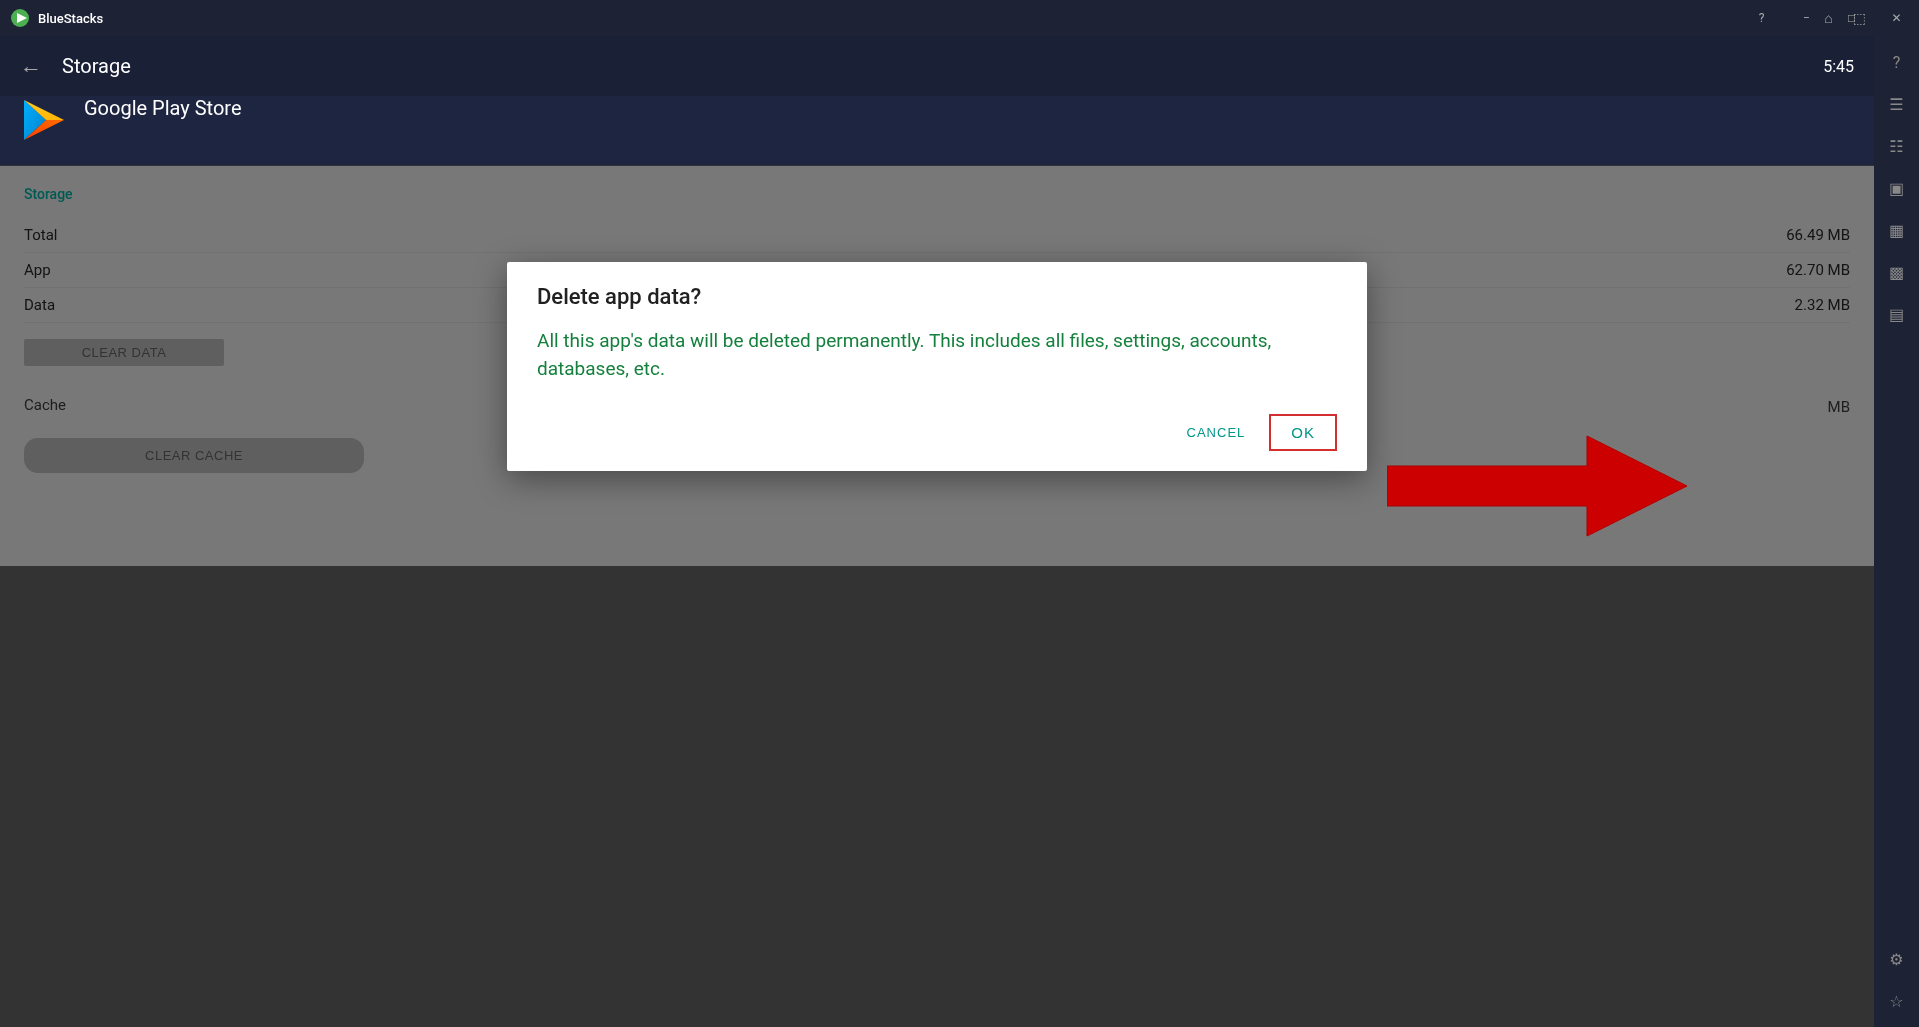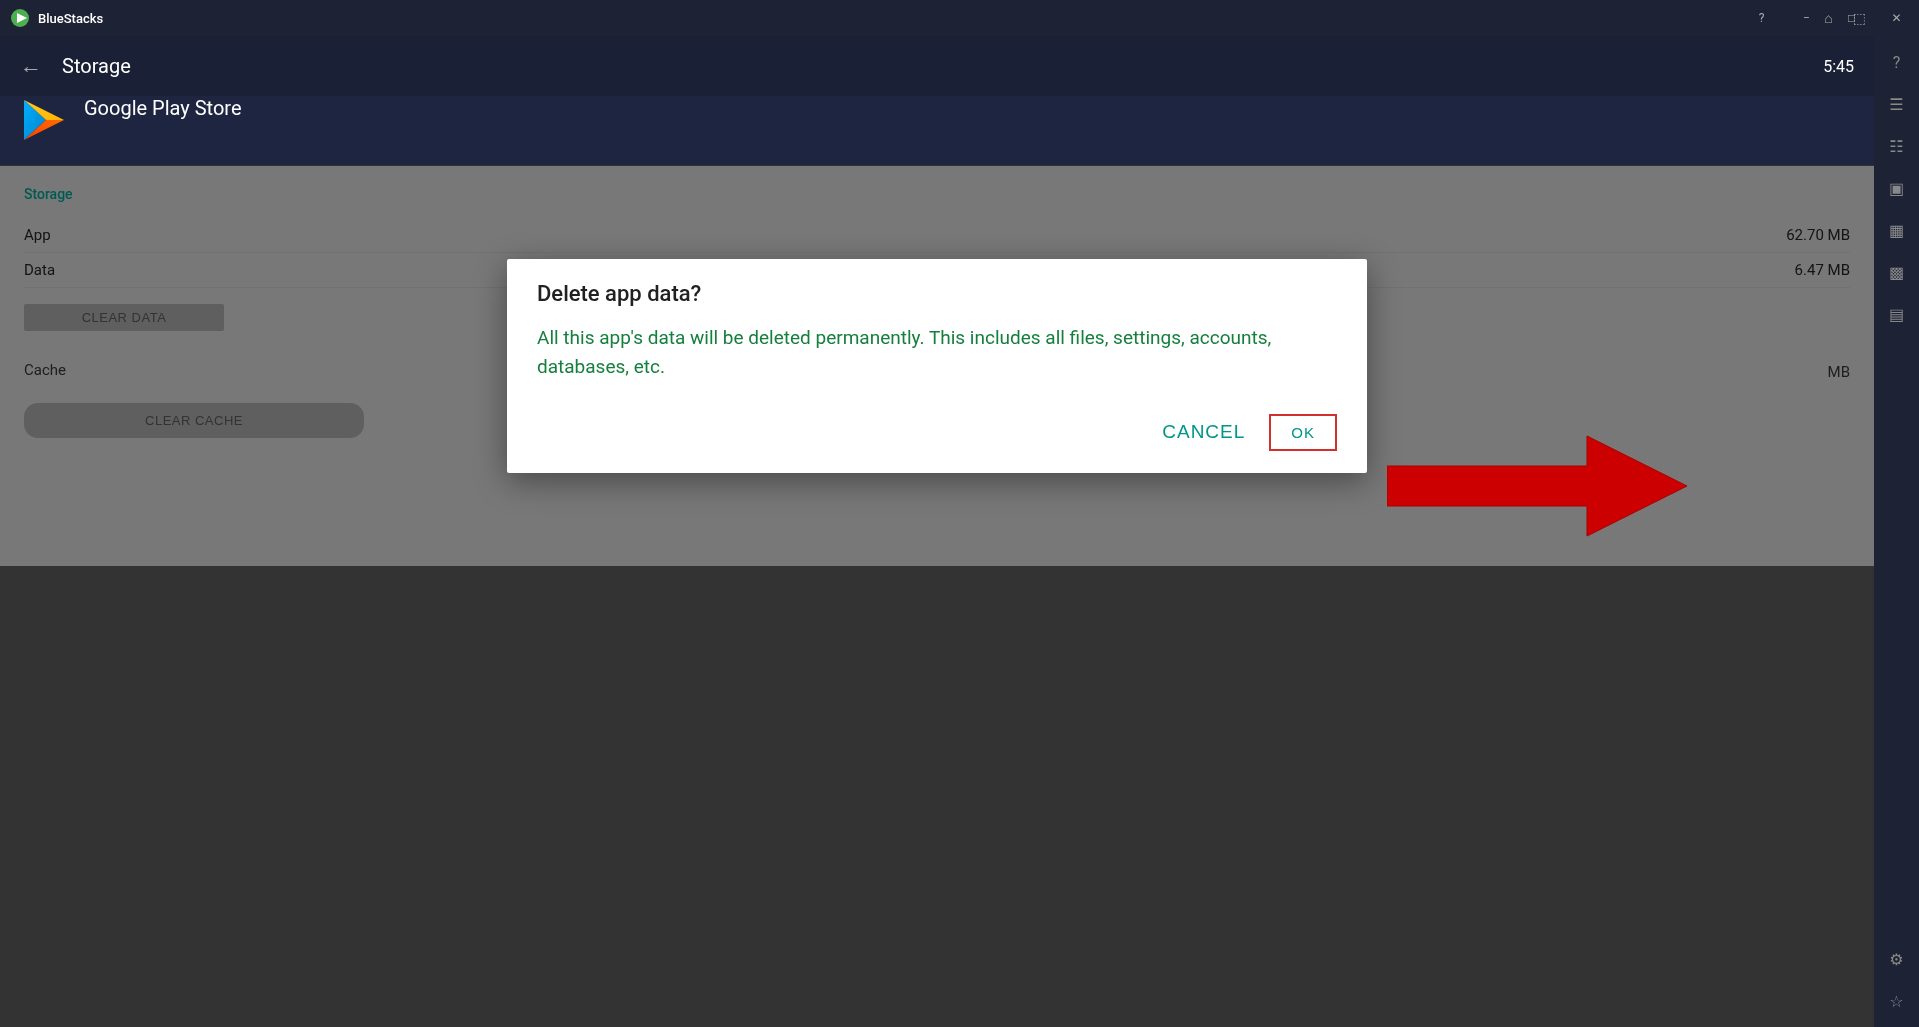--- a/index.html
+++ b/index.html
@@ -269,21 +269,21 @@
       display: flex;
       justify-content: flex-end;
       gap: 8px;
       align-items: center;
     }
 
     .dialog-cancel-btn {
       background: transparent;
       border: none;
       color: #009688;
-      font-size: 19px;
+      font-size: 13px;
       font-weight: 500;
       letter-spacing: 1px;
       cursor: pointer;
       padding: 10px 16px;
       text-transform: uppercase;
     }
 
     .dialog-ok-btn {
       background: transparent;
       border: 2px solid #d32f2f;
@@ -382,26 +382,30 @@
         <path d="M4,44 L26,24 L44,24 Z" fill="url(#pg3)"></path>
         <path d="M26,24 L44,24 L26,24 Z" fill="url(#pg2)"></path>
       </svg>
       <span class="app-name">Google Play Store</span>
     </div>
 
     <div class="storage-content">
       <div class="storage-section-label">Storage</div>
 
       <div class="storage-row">
+        <span class="storage-row-label">Total</span>
+        <span class="storage-row-value">66.49 MB</span>
+      </div>
+      <div class="storage-row">
         <span class="storage-row-label">App</span>
         <span class="storage-row-value">62.70 MB</span>
       </div>
       <div class="storage-row">
         <span class="storage-row-label">Data</span>
-        <span class="storage-row-value">6.47 MB</span>
+        <span class="storage-row-value">2.32 MB</span>
       </div>
 
       <div class="storage-button-row">
         <button class="storage-btn">CLEAR DATA</button>
       </div>
 
       <div class="cache-section">
         <div class="cache-row">
           <span class="cache-section-label">Cache</span>
           <span style="position:absolute; right:0; color:#333; font-size:15px;">MB</span>

